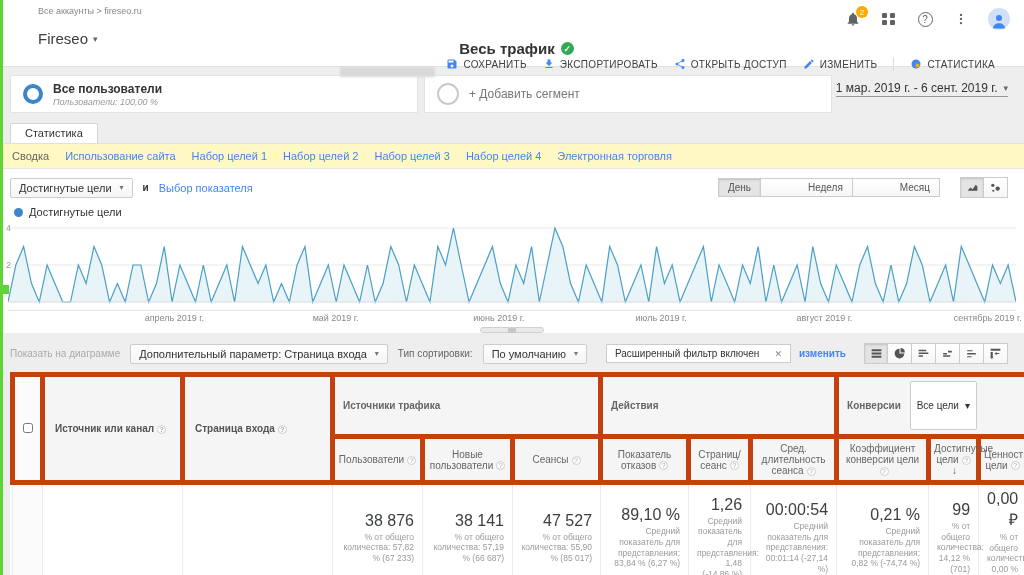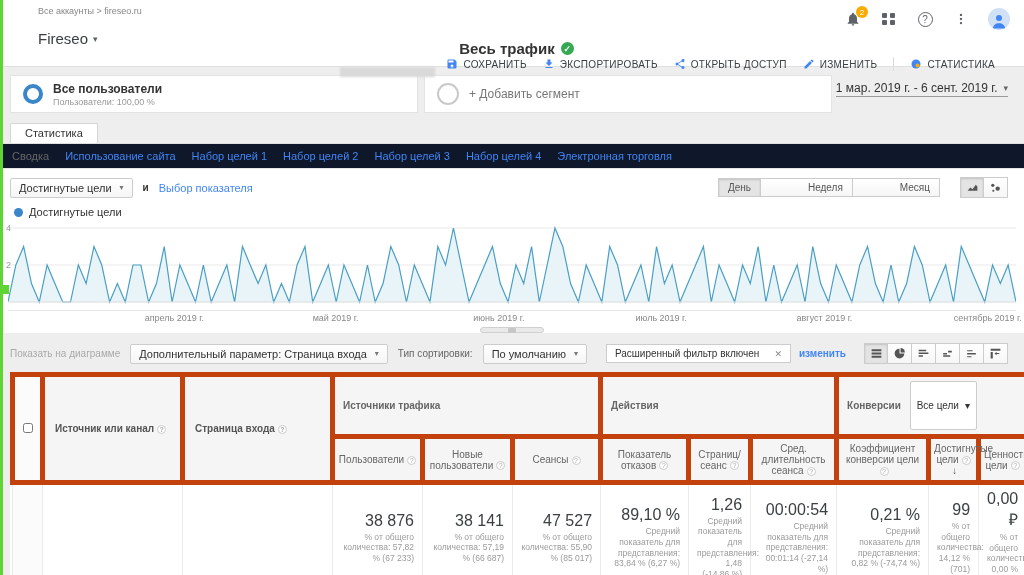--- a/index.html
+++ b/index.html
@@ -33,30 +33,30 @@
   .act-btn svg { width:12px; height:12px; fill:#4285f4; }
   .act-sep { width:1px; height:14px; background:#dadce0; }
 
   
   .content { background:#eeeeee; }
   .seg-band { position:relative; padding:8px 0 0 10px; display:flex; gap:6px; }
   .seg-card { width:408px; height:38px; background:#fff; border:1px solid #e3e3e3; display:flex; align-items:center; padding-left:12px; gap:10px; }
   .seg-ring { width:20px; height:20px; border-radius:50%; border:4px solid #3a86c8; }
   .seg-ring.gray { border-color:#c9c9c9; border-width:2px; width:22px; height:22px; }
   .seg-name { font-size:12px; color:#333; font-weight:bold; }
-  .seg-sub { font-size:9px; color:#999; margin-top:1px; }
+  .seg-sub { font-size:9px; color:#999; margin-top:1px;font-style:italic; }
   .seg-add { font-size:12px; color:#777; }
   .censor-strip { position:absolute; left:340px; top:0px; width:95px; height:10px; background:#d9d9d9; filter:blur(1px); }
   .date-range { position:absolute; right:16px; top:14px; font-size:12px; color:#333; border-bottom:1px solid #999; padding-bottom:1px; display:flex; gap:6px; align-items:center;}
   .date-range .caret { font-size:9px; color:#666; }
 
   .tab-strip { padding:10px 0 0 10px; }
   .stat-tab { display:inline-block; background:#fff; border:1px solid #d5d5d5; border-bottom:none; font-size:11px;
     color:#333; padding:3px 14px 4px; border-radius:2px 2px 0 0; }
-  .subnav { background:#0f172a; border-top:1px solid #e0e0e0; padding:6px 0 6px 12px; display:flex; gap:16px; font-size:11px; }
+  .subnav { background:#fef9c3; border-top:1px solid #e0e0e0; padding:6px 0 6px 12px; display:flex; gap:16px; font-size:11px; }
   .subnav .lnk { color:#4285f4; cursor:pointer; }
   .subnav .lnk.sel { color:#666; }
 
   
   .panel { background:#fff; border-top:1px solid #e6e6e6; position:relative; padding-top:6px; }
   .metric-row { display:flex; align-items:center; padding:2px 10px; gap:10px; }
   .dd-btn { border:1px solid #ccc; border-radius:2px; background:linear-gradient(#fff,#f5f5f5); font-size:11px;
     color:#333; padding:3px 8px; display:flex; align-items:center; gap:8px; cursor:pointer; }
   .dd-btn .caret { font-size:8px; color:#777; }
   .vs-lbl { font-size:10px; color:#333; font-weight:bold; }

